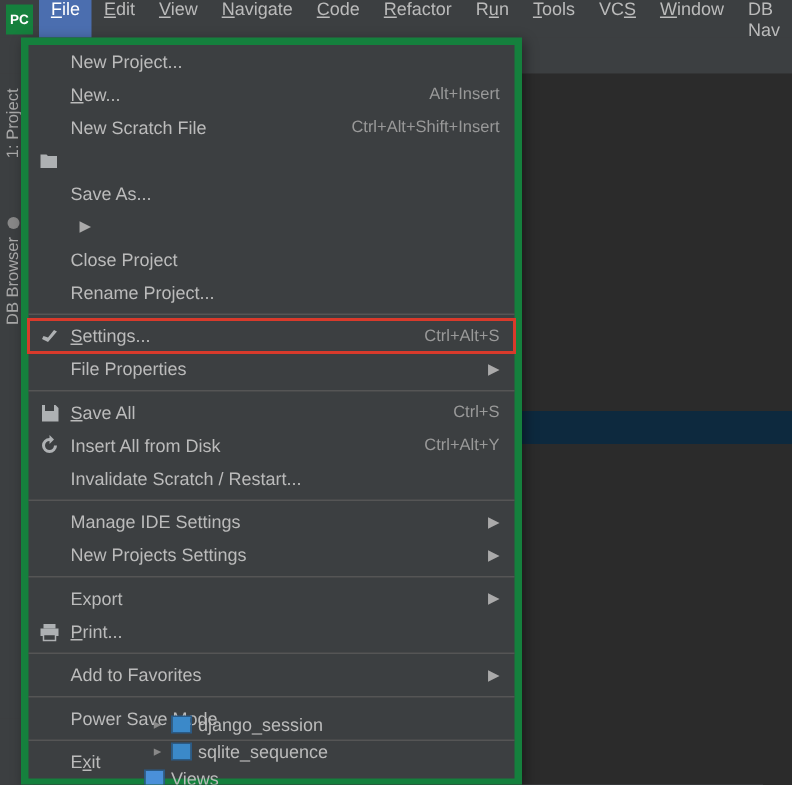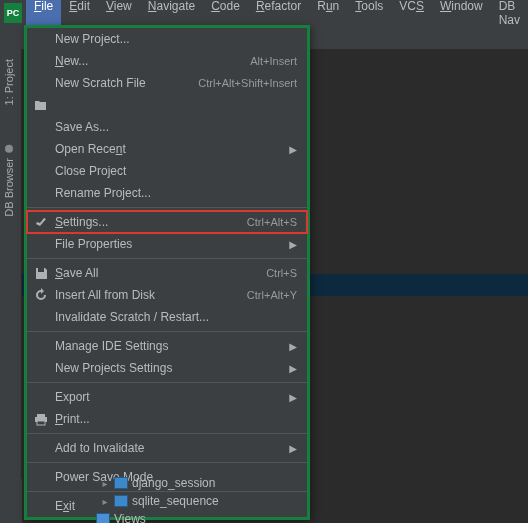--- a/index.html
+++ b/index.html
@@ -14,21 +14,21 @@
   .toolbar { background: #3c3f41; height: 24px; display: flex; align-items: center; padding-left: 10px; }
   .toolbar-label { color: #ccc; font-size: 12px; margin-top: 40px; }
   
   .side-tabs { position: absolute; left: 0; top: 49px; width: 22px; height: 430px; background: #3c3f41; border-right: 1px solid #2b2b2b; }
   .side-tab { writing-mode: vertical-rl; transform: rotate(180deg); font-size: 11px; padding: 10px 3px; color: #aaa; display: flex; align-items: center; gap: 5px; }
   .side-dot { width: 8px; height: 8px; background: #888; border-radius: 50%; display: inline-block; }
   
   .main-area { position: absolute; left: 22px; top: 49px; right: 0; bottom: 0; background: #2b2b2b; }
   .blue-band { position: absolute; top: 225px; left: 0; right: 0; height: 22px; background: #0d293e; }
   
-  .dropdown { position: absolute; left: 24px; top: 25px; width: 286px; background: #3c3f41; border: 3px solid #15803d; box-shadow: 2px 2px 8px rgba(0,0,0,0.4); }
+  .dropdown { position: absolute; left: 14px; top: 25px; width: 334px; background: #3c3f41; border: 5px solid #15803d; box-shadow: 2px 2px 8px rgba(0,0,0,0.4); }
   .dd-item { display: flex; align-items: center; height: 22px; padding: 0 10px 0 6px; cursor: pointer; position: relative; }
   .dd-icon { width: 16px; height: 16px; margin-right: 6px; flex-shrink: 0; display: flex; align-items: center; justify-content: center; }
   .dd-label { flex: 1; }
   .dd-shortcut { color: #999; font-size: 11px; }
   .dd-arrow { color: #aaa; font-size: 10px; margin-left: 6px; }
   .dd-sep { height: 1px; background: #555; margin: 3px 0; }
   .dd-item .mn { text-decoration: underline; }
   .dd-item.highlighted { outline: 2px solid #d93a2b; outline-offset: -1px; align-items: center; }
   
   .tree { position: absolute; left: 100px; top: 474px; }
@@ -100,21 +100,20 @@
           <path d="M1 2h4l1 1h6v8H1z" fill="#aeb1b3"></path>
         </svg>
       </span>
     </div>
     <div class="dd-item">
       <span class="dd-icon"></span>
       <span class="dd-label">Save As...</span>
     </div>
     <div class="dd-item">
       <span class="dd-icon"></span>
-      <span class="dd-label">Open Rece<span class="mn">n</span>t</span>
       <span class="dd-arrow">▶</span>
     </div>
     <div class="dd-item">
       <span class="dd-icon"></span>
       <span class="dd-label">Close Project</span>
     </div>
     <div class="dd-item">
       <span class="dd-icon"></span>
       <span class="dd-label">Rename Project...</span>
     </div>
@@ -179,21 +178,21 @@
           <rect x="3" y="1" width="8" height="3" fill="#aeb1b3"></rect>
           <rect x="1" y="4" width="12" height="5" fill="#aeb1b3"></rect>
           <rect x="3" y="8" width="8" height="4" fill="#3c3f41" stroke="#aeb1b3"></rect>
         </svg>
       </span>
       <span class="dd-label"><span class="mn">P</span>rint...</span>
     </div>
     <div class="dd-sep"></div>
     <div class="dd-item">
       <span class="dd-icon"></span>
-      <span class="dd-label">Add to Invalidate</span>
+      <span class="dd-label">Add to Favorites</span>
       <span class="dd-arrow">▶</span>
     </div>
     <div class="dd-sep"></div>
     <div class="dd-item">
       <span class="dd-icon"></span>
       <span class="dd-label">Power Save Mode</span>
     </div>
     <div class="dd-sep"></div>
     <div class="dd-item">
       <span class="dd-icon"></span>

